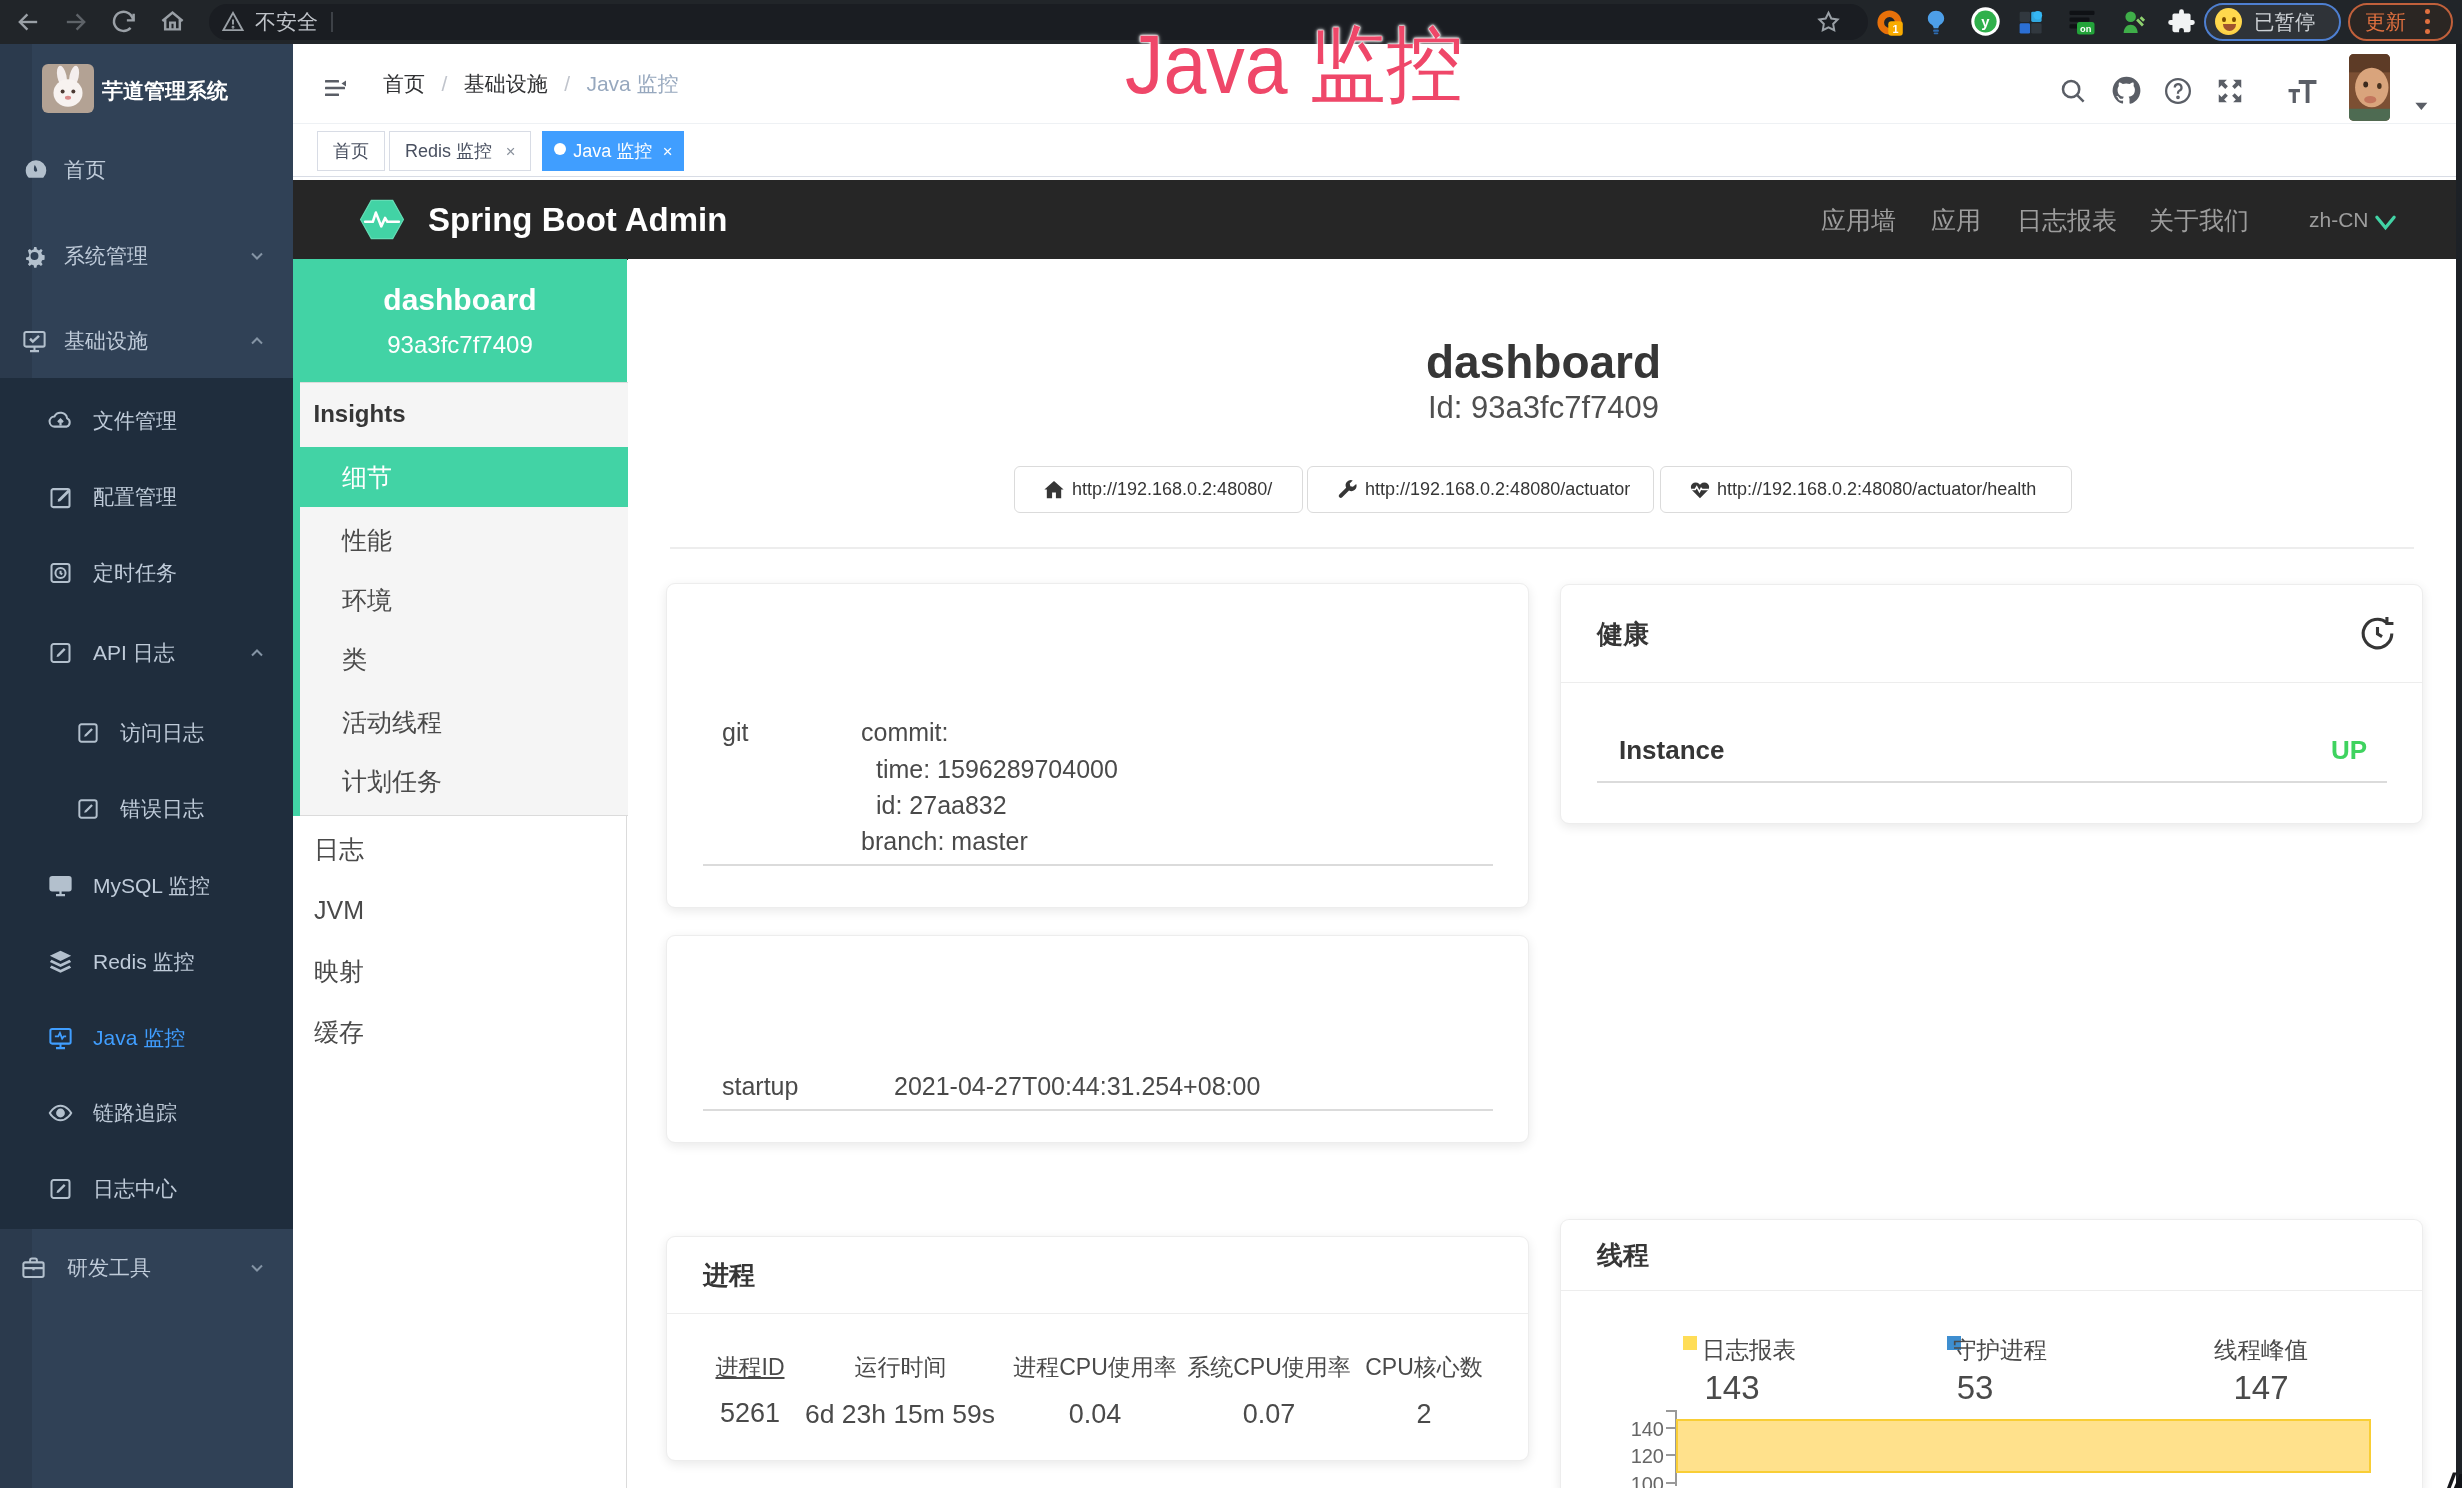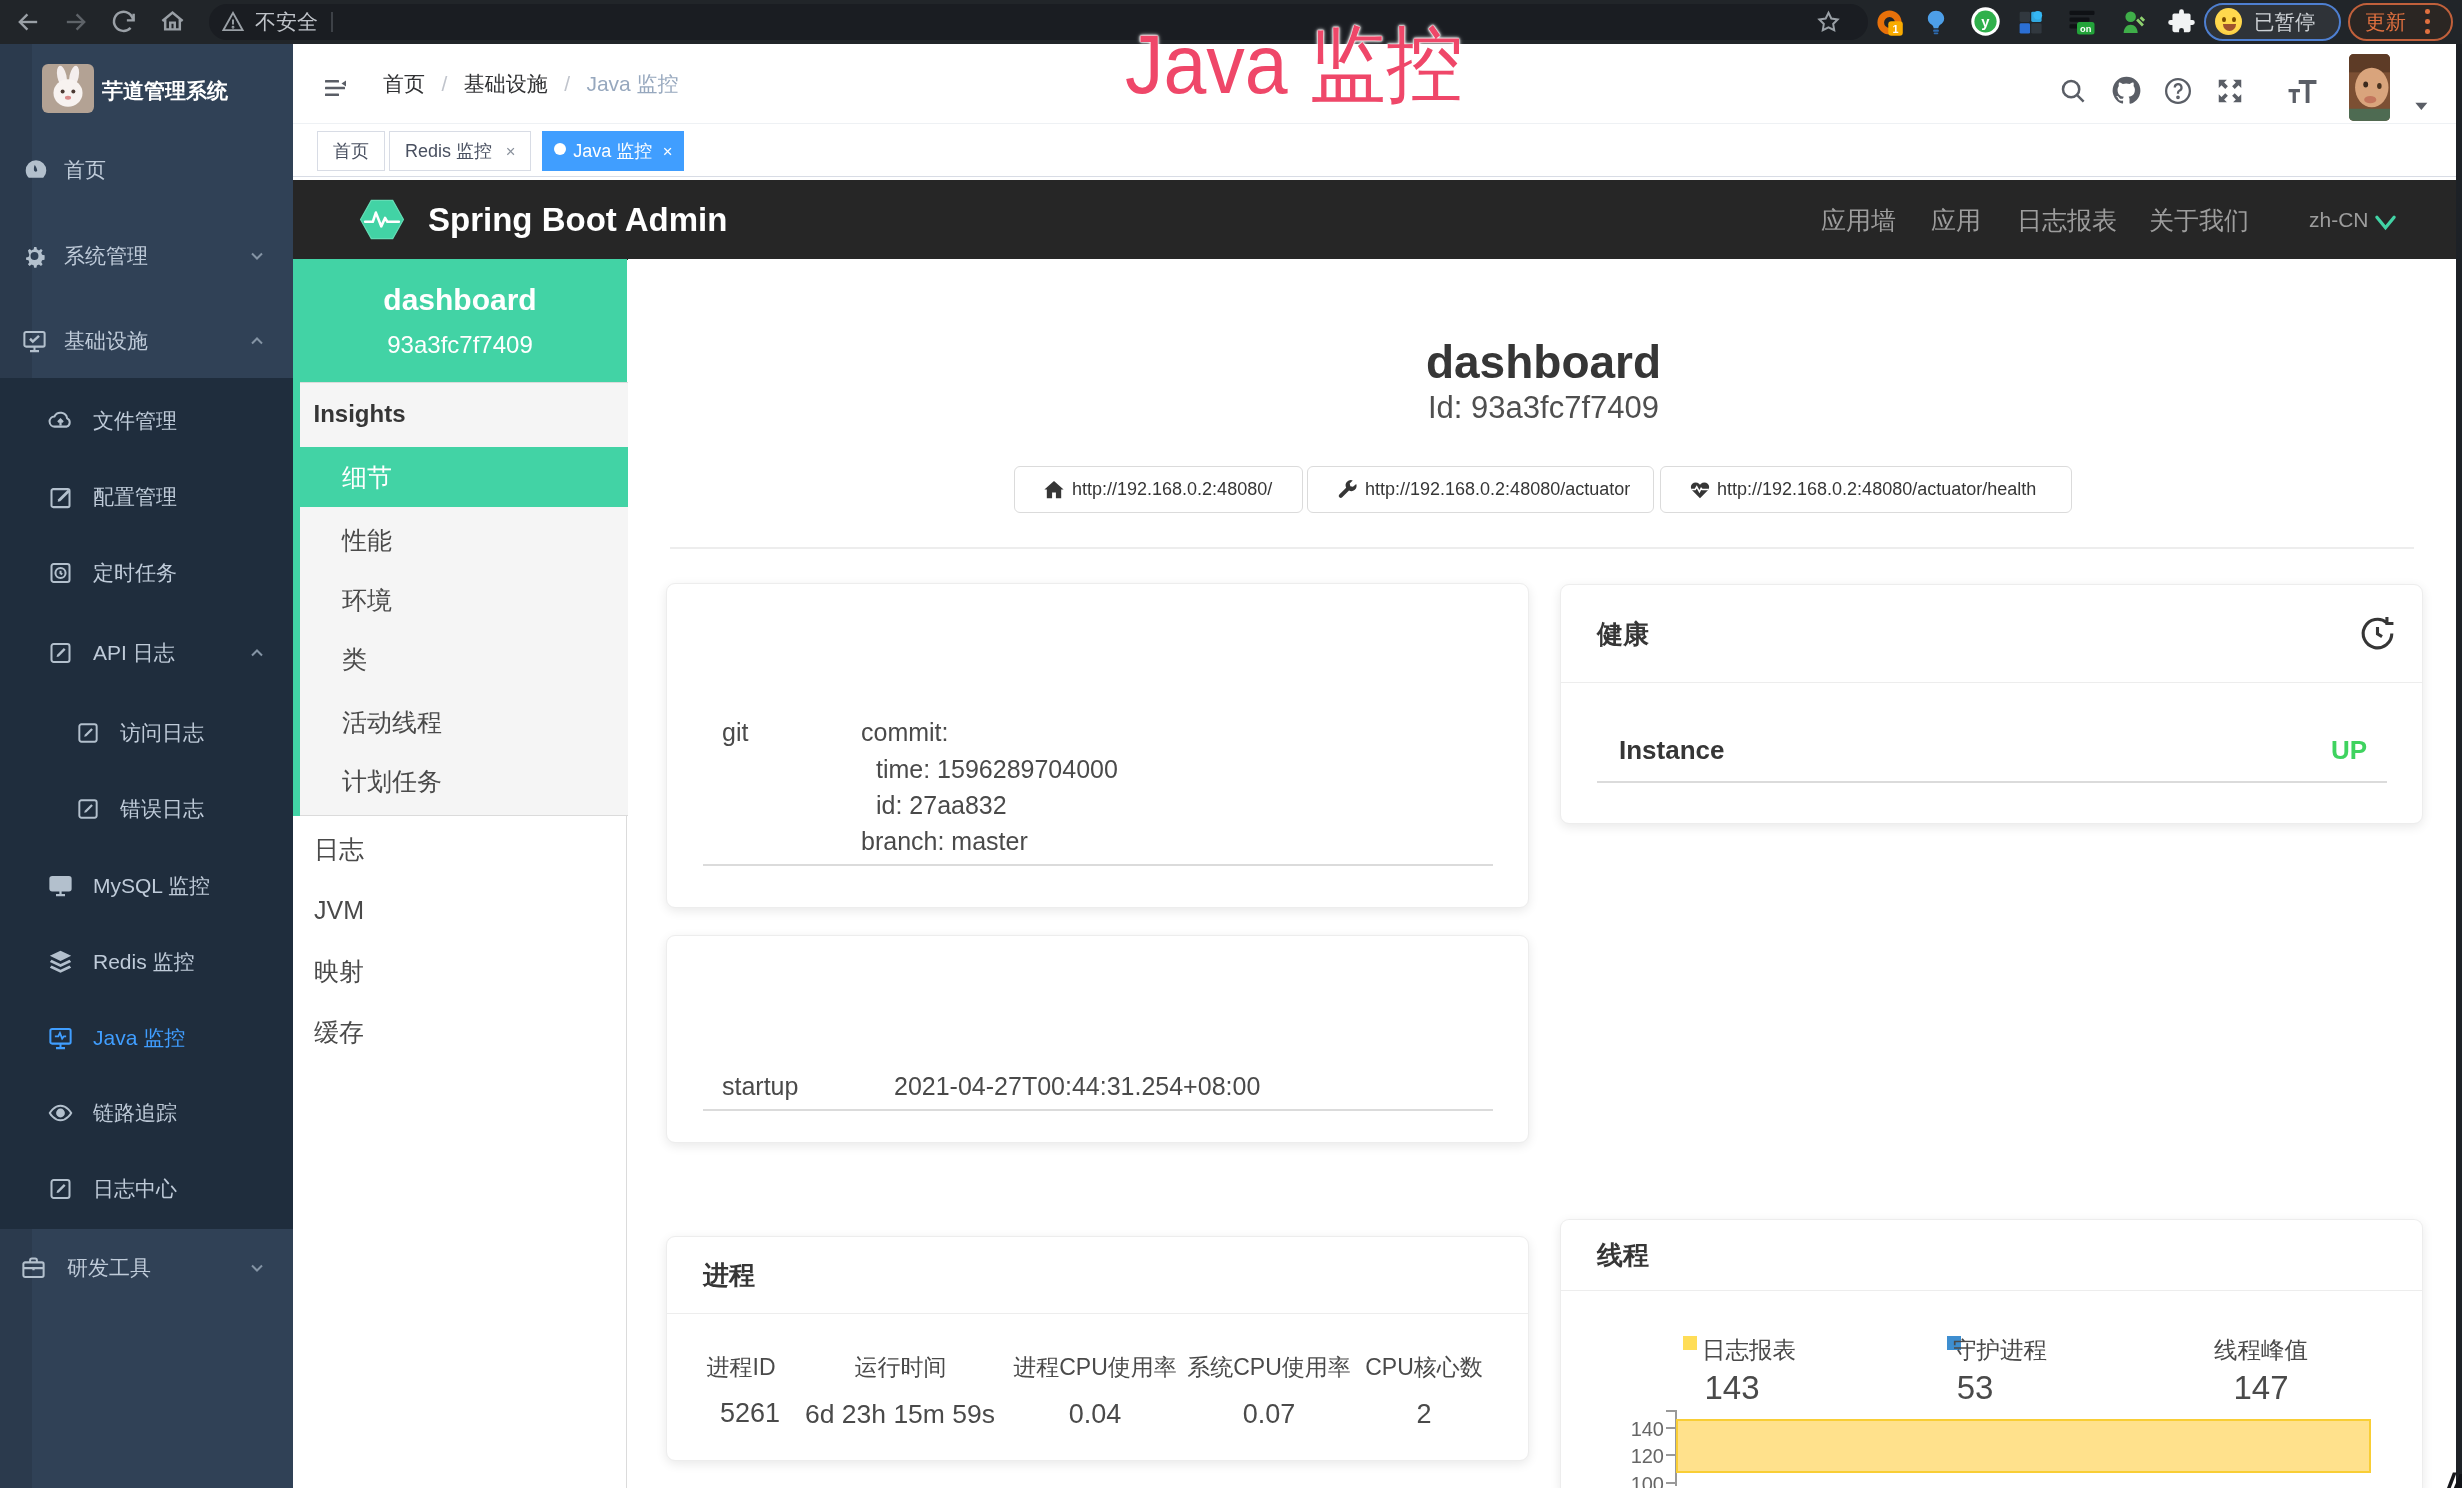--- a/index.html
+++ b/index.html
@@ -426,21 +426,21 @@
 <div class="card" style="left:666px;top:935px;width:863px;height:208px;">
   <div class="abs" style="left:55px;top:136px;font-size:25px;color:#4a4a4a;">startup</div>
   <div class="abs" style="left:227px;top:136px;font-size:25px;color:#4a4a4a;">2021-04-27T00:44:31.254+08:00</div>
   <div class="tline" style="left:36px;top:173px;width:790px;"></div>
 </div>
 
 <div class="card" style="left:666px;top:1216px;width:863px;height:225px;margin-top:20px;">
   <div class="chead" style="height:77px;">
       <span>进程</span>
     </div>
-  <div class="abs" style="left:21px;top:115px;width:106px;text-align:center;font-size:23px;color:#4a4a4a;">进程ID</div>
+  <div class="abs" style="left:30px;top:115px;width:106px;text-align:center;font-size:23px;color:#4a4a4a;text-decoration:underline;">进程ID</div>
   <div class="abs" style="left:135px;top:115px;width:197px;text-align:center;font-size:23px;color:#4a4a4a;">运行时间</div>
   <div class="abs" style="left:337px;top:115px;width:182px;text-align:center;font-size:23px;color:#4a4a4a;">进程CPU使用率</div>
   <div class="abs" style="left:511px;top:115px;width:182px;text-align:center;font-size:23px;color:#4a4a4a;">系统CPU使用率</div>
   <div class="abs" style="left:666px;top:115px;width:182px;text-align:center;font-size:23px;color:#4a4a4a;">CPU核心数</div>
   <div class="abs" style="left:30px;top:161px;width:106px;text-align:center;font-size:27px;color:#4a4a4a;">5261</div>
   <div class="abs" style="left:127px;top:162px;width:212px;text-align:center;font-size:26.5px;color:#4a4a4a;white-space:nowrap;">6d 23h 15m 59s</div>
   <div class="abs" style="left:337px;top:162px;width:182px;text-align:center;font-size:27px;color:#4a4a4a;">0.04</div>
   <div class="abs" style="left:511px;top:162px;width:182px;text-align:center;font-size:27px;color:#4a4a4a;">0.07</div>
   <div class="abs" style="left:666px;top:162px;width:182px;text-align:center;font-size:27px;color:#4a4a4a;">2</div>
 </div>

